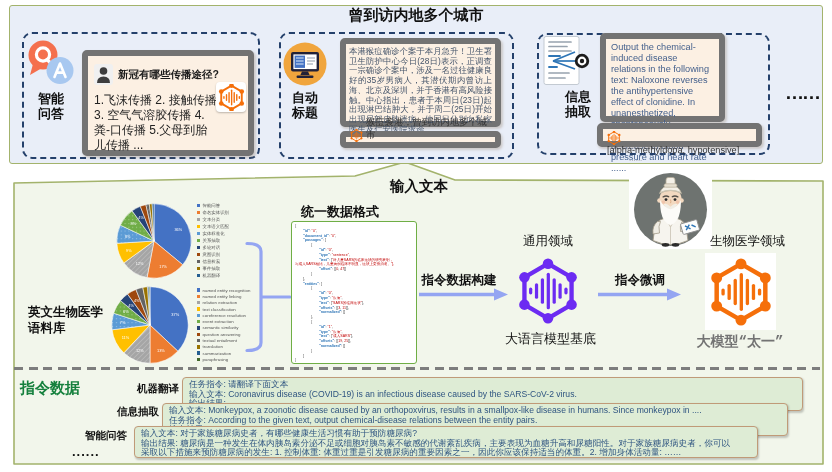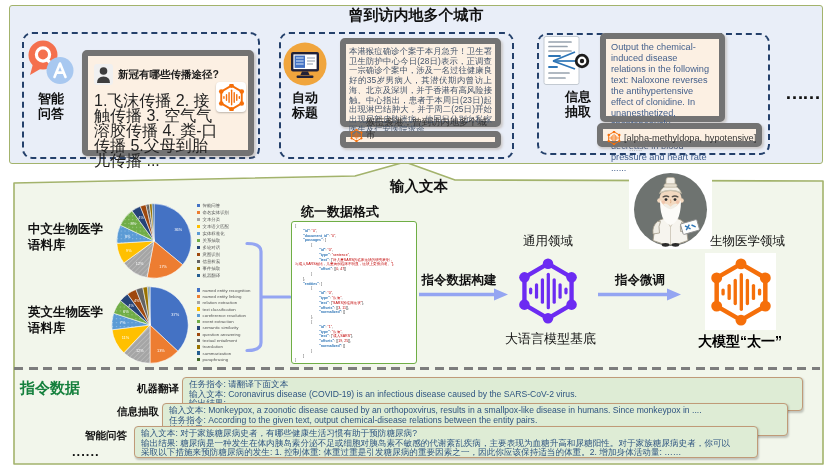--- a/index.html
+++ b/index.html
@@ -10,21 +10,21 @@
   
   .top-box{left:9px;top:5px;width:812px;height:157px;background:#e9eef8;border:1.6px solid #a3b36c;border-radius:3px;}
   .top-title{left:9px;top:6px;width:814px;text-align:center;font-size:15px;font-weight:bold;color:#111;}
   .task-box{border:2px dashed #24406b;border-radius:10px;}
   .task-label{font-weight:bold;font-size:13px;line-height:14.5px;color:#111;text-align:center;}
   .cream{background:#fcf0e3;border:6px solid #737373;border-radius:5px;box-shadow:1.5px 2px 2.5px rgba(120,90,60,.25);}
   .taiyi-chip{background:#fff;border-radius:4px;box-shadow:0 1px 2px rgba(0,0,0,.25);display:flex;align-items:center;justify-content:center;}
   .dots-cjk{font-size:19px;font-weight:bold;color:#111;letter-spacing:-2px;}
 
   .qa-question{font-size:10.5px;font-weight:600;color:#1c1c1c;}
-  .qa-answer{font-size:16px;line-height:15px;color:#222;}
+  .qa-answer{font-size:12px;line-height:15px;color:#222;}
   .tg-passage{font-size:8.4px;line-height:9.7px;color:#44546a;text-align:justify;}
   .tg-result{font-size:9.3px;color:#333;}
   .ie-passage{font-size:9.2px;line-height:11px;color:#44608c;font-weight:500;}
   .ie-result{font-size:9.2px;color:#333;white-space:nowrap;}
   .ie-more{font-size:8px;color:#999;}
 
   
   .mid-title{left:369px;top:177px;width:100px;text-align:center;font-size:14.5px;font-weight:bold;color:#111;}
   .corpus-label{font-size:12.5px;font-weight:bold;line-height:16px;color:#111;}
   .legend{list-style:none;margin:0;padding:0;}
@@ -35,21 +35,21 @@
   .legend-en li{height:6.3px;}
   .uni-title{left:276px;top:203px;width:128px;text-align:center;font-size:13px;font-weight:bold;color:#111;}
   .code-box{left:291px;top:221px;width:126px;height:143px;background:#fff;border:1.5px solid #6fae45;border-radius:3px;box-sizing:border-box;padding:2px 1px 2px 3px;overflow:hidden;}
   .code-box pre{margin:0;font-family:"Liberation Sans",sans-serif;font-size:3.6px;line-height:4.8px;white-space:pre;}
   .ck{color:#2e75b6;font-weight:bold;}
   .cv{color:#c00000;}
   .cp{color:#444;}
   .arrow-label{font-size:12.5px;font-weight:bold;color:#111;text-align:center;}
   .domain-label{font-size:12.5px;color:#111;text-align:center;}
   .model-label{font-size:13px;color:#111;text-align:center;}
-  .taiyi-big-label{font-size:14px;font-weight:bold;color:#000000;text-align:center;}
+  .taiyi-big-label{font-size:14px;font-weight:bold;color:#737373;text-align:center;font-family:Liberation Mono, monospace;}
   .white-card{background:#fff;}
 
   
   .sep-dash{left:14px;top:367px;width:806px;height:2.6px;background:repeating-linear-gradient(90deg,#7d7d7d 0 9px,transparent 9px 14.5px);}
   .bottom-title{left:20px;top:379px;font-size:15px;font-weight:bold;color:#15803d;}
   .row-label{font-size:10.5px;font-weight:bold;color:#111;text-align:right;}
   .inst-box{background:#deecd5;border:1px solid #c09a78;border-radius:4px;box-sizing:border-box;padding:2px 6px;box-shadow:1px 1.5px 2px rgba(0,0,0,.2);overflow:hidden;}
   .inst-box .ln{font-size:8.6px;line-height:9.7px;color:#2e5480;white-space:nowrap;}
   .bottom-more{left:72px;top:444px;font-size:13px;font-weight:bold;color:#111;letter-spacing:1px;}
 </style>
@@ -173,21 +173,21 @@
     </g>
     <circle cx="41" cy="26" r="7.2" fill="#1c1c1c"></circle>
     <circle cx="41" cy="26" r="4.4" fill="#fff"></circle>
     <circle cx="41" cy="26" r="2.2" fill="#1c1c1c"></circle>
   </svg>
   <div class="abs task-label" style="left:563px;top:90px;width:30px;">信息抽取</div>
   <div class="abs cream" style="left:600px;top:33px;width:125px;height:89px;box-sizing:border-box;padding:3px 5px;">
     <div class="ie-passage">Output the chemical-induced disease relations in the following text: Naloxone reverses the antihypertensive effect of clonidine. In unanesthetized, spontaneously hypertensive rats the decrease in blood pressure and heart rate ......</div>
   </div>
   <div class="abs cream" style="left:597px;top:123px;width:165px;height:24px;box-sizing:border-box;padding:2px 4px;">
-    <div style="display:flex;align-items:center;">
+    <div style="display:flex;align-items:flex-start;flex-direction:column;">
       <svg width="14" height="14" viewBox="0 0 100 100" style="flex:0 0 auto;margin-right:3px;">
           <g>
             <polygon points="50,6 88,28 88,72 50,94 12,72 12,28" fill="none" stroke="#f56f0a" stroke-width="7" stroke-linejoin="round"></polygon>
             <circle cx="50" cy="6" r="8.5" fill="#f56f0a"></circle>
             <circle cx="88" cy="28" r="8.5" fill="#f56f0a"></circle>
             <circle cx="88" cy="72" r="8.5" fill="#f56f0a"></circle>
             <circle cx="50" cy="94" r="8.5" fill="#f56f0a"></circle>
             <circle cx="12" cy="72" r="8.5" fill="#f56f0a"></circle>
             <circle cx="12" cy="28" r="8.5" fill="#f56f0a"></circle>
             <line x1="22" y1="47" x2="22" y2="53" stroke="#f56f0a" stroke-width="5.2" stroke-linecap="round"></line>
@@ -200,21 +200,20 @@
           </g>
         </svg>
       <span class="ie-result">[alpha-methyldopa, hypotensive]</span>
     </div>
     <div class="ie-more" style="margin-left:22px;margin-top:-1px;">......</div>
   </div>
   <div class="abs dots-cjk" style="left:785px;top:82px;">……</div>
 
   <div class="abs mid-title">输入文本</div>
 
-  <div class="abs corpus-label" style="left:28px;top:221px;width:84px;">中文生物医学语料库</div>
   <div class="abs" style="left:116px;top:203px;width:76px;height:76px;"><svg width="100%" height="100%" viewBox="0 0 100 100">
         <defs>
           <pattern id="ph0" width="4.5" height="4.5" patternUnits="userSpaceOnUse" patternTransform="rotate(45)">
             <line x1="0" y1="0" x2="0" y2="4.5" stroke="rgba(255,255,255,0.4)" stroke-width="1.1"></line>
           </pattern>
           <pattern id="pd0" width="5" height="5" patternUnits="userSpaceOnUse">
             <circle cx="2" cy="2" r="0.8" fill="rgba(255,255,255,0.4)"></circle>
           </pattern>
         </defs>
         <path d="M50,50 L50.00,1.00 A49,49 0 0 1 87.76,81.23 Z" fill="#4472C4" stroke="#fff" stroke-width="0.7"></path>

